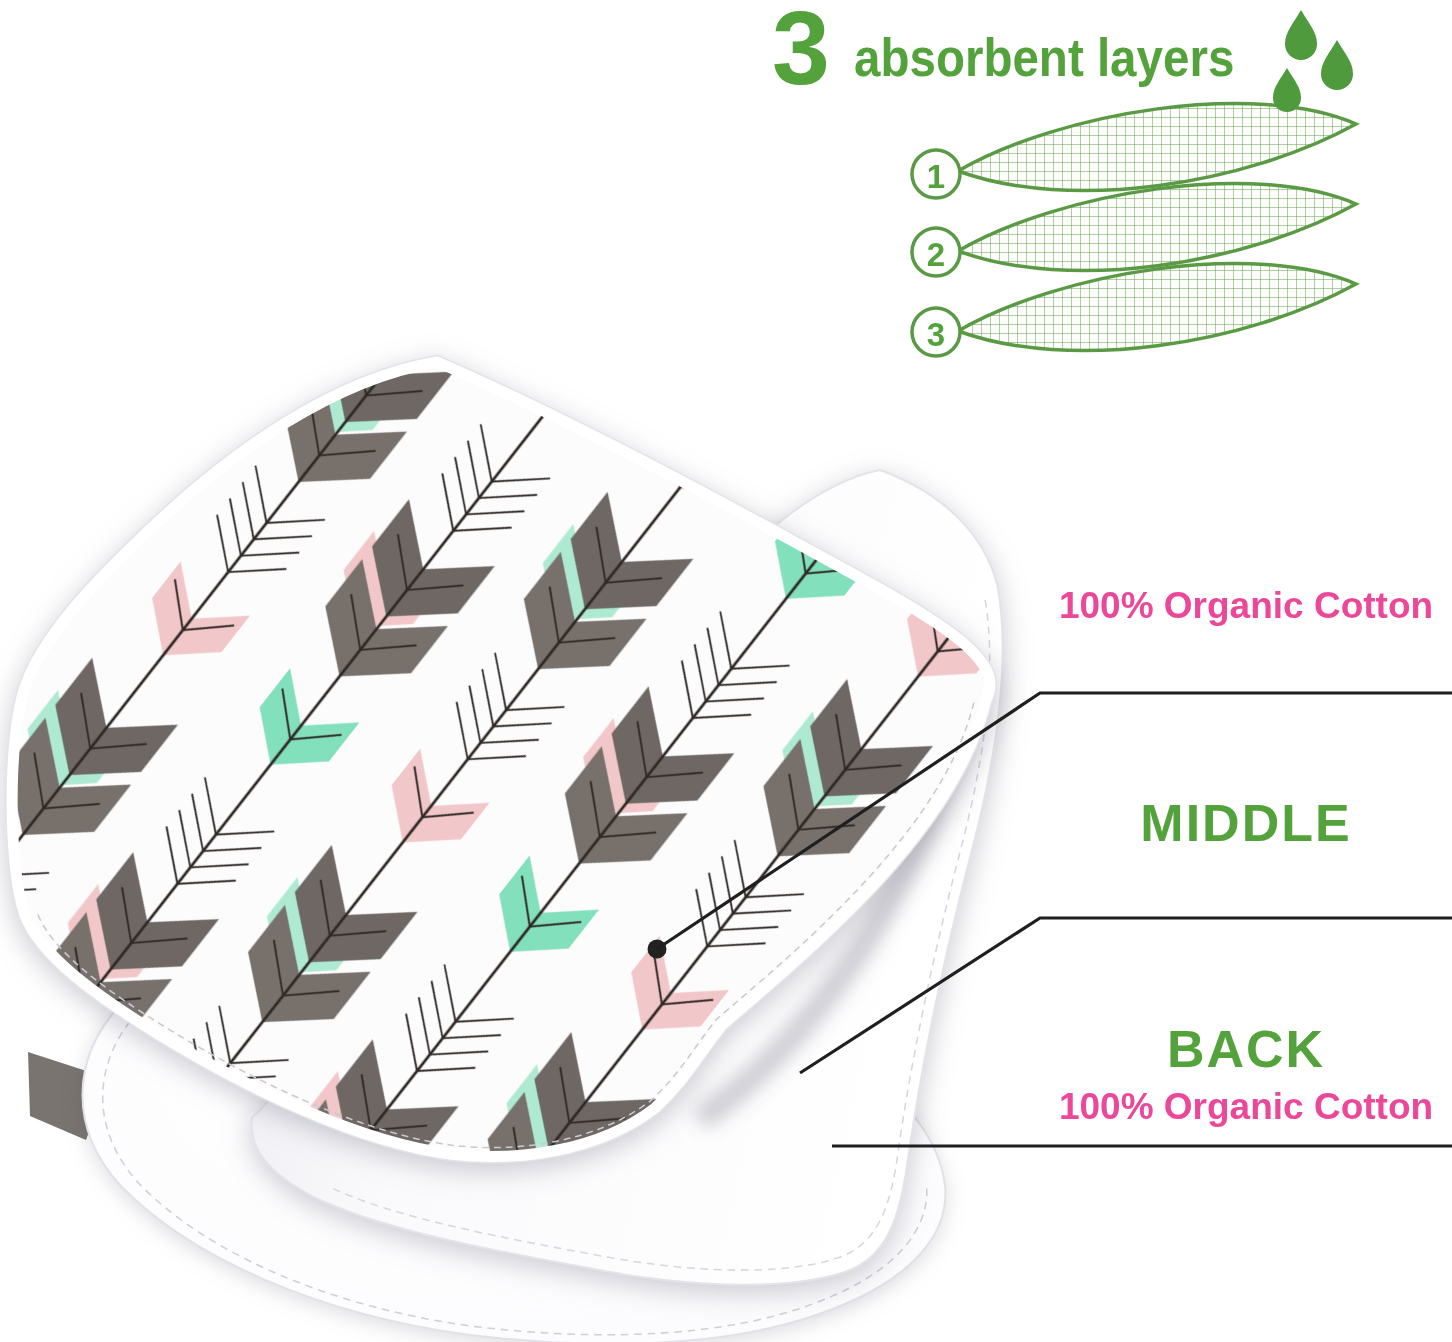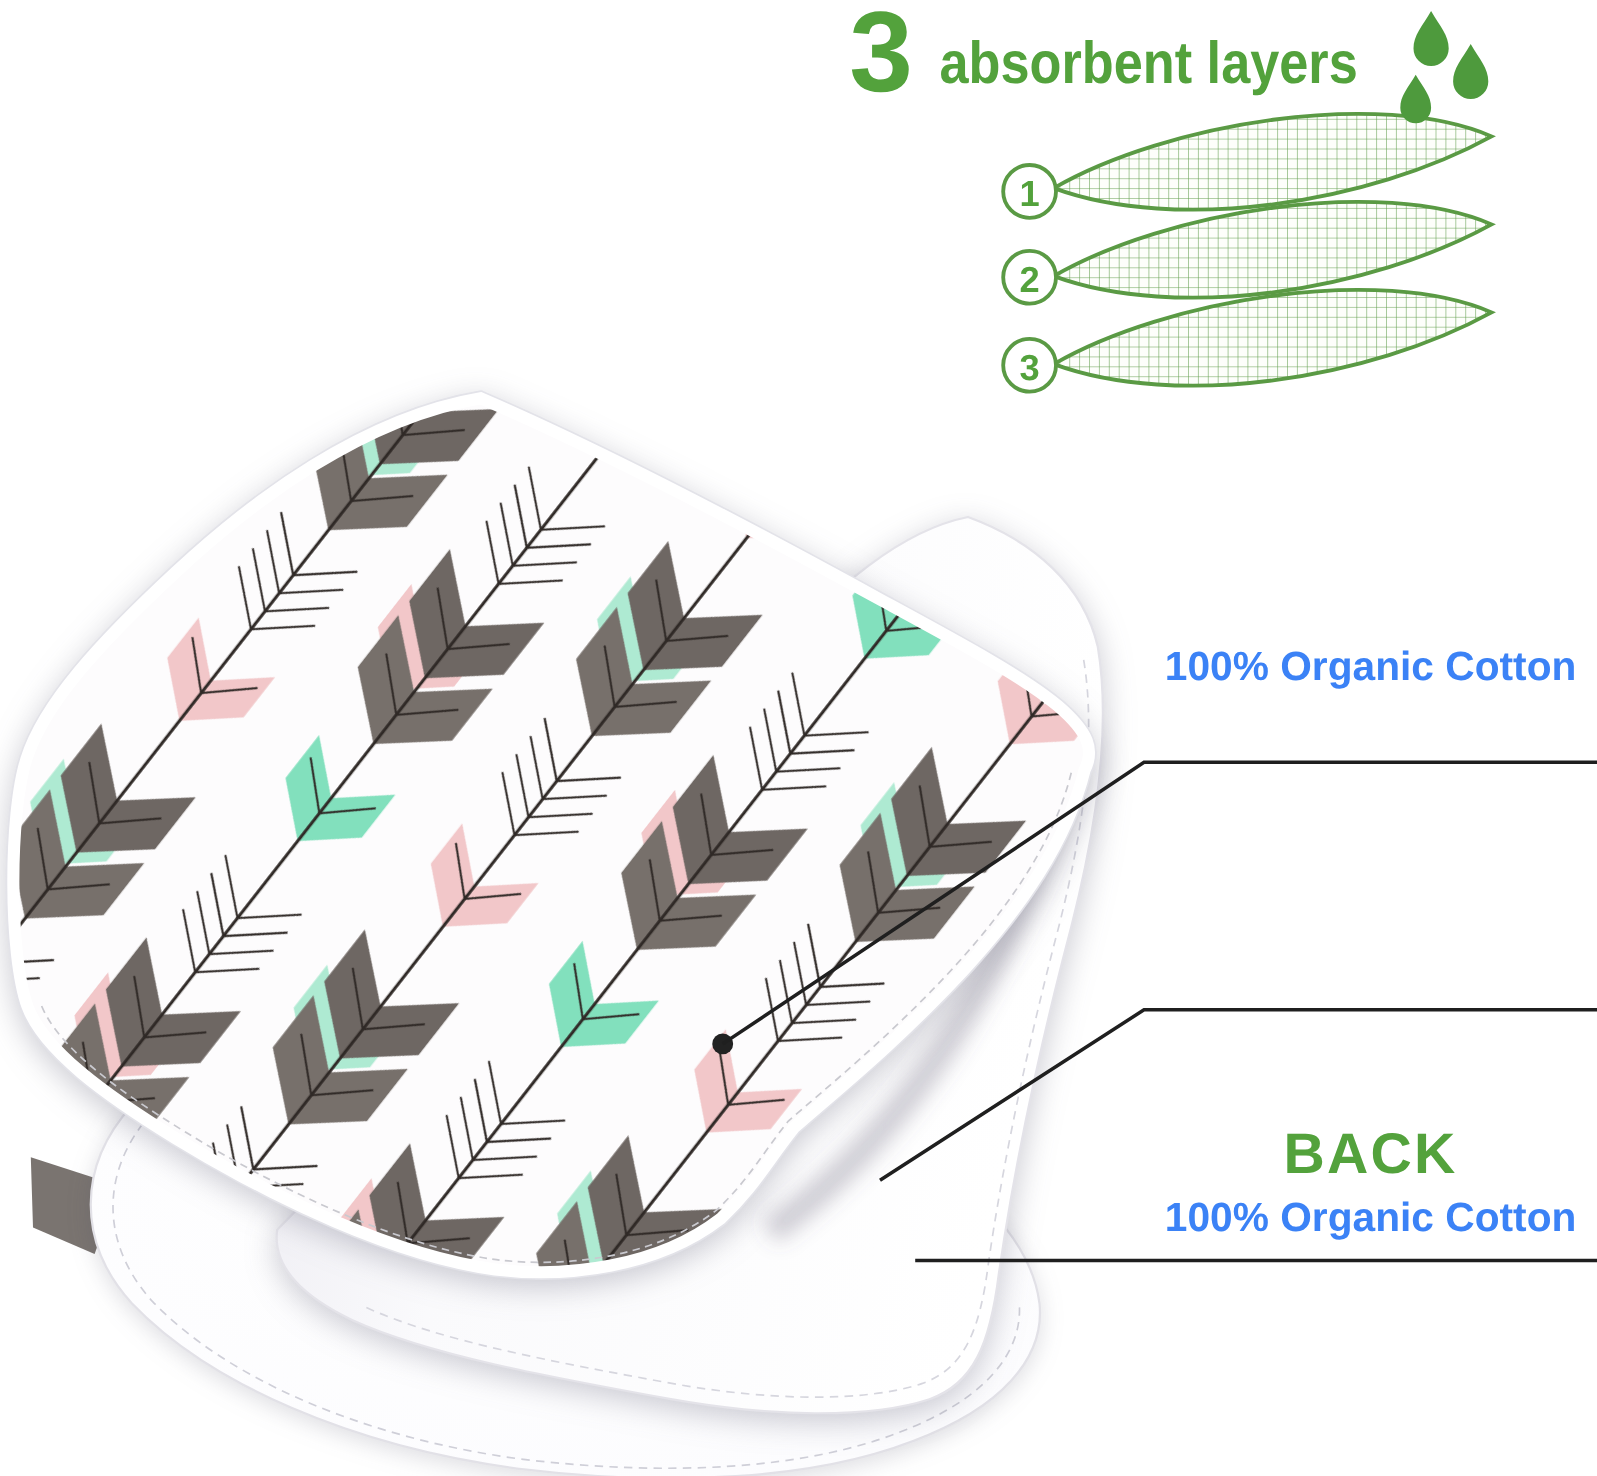--- a/index.html
+++ b/index.html
@@ -12,21 +12,21 @@
   .hdr-num{font-size:104px;font-weight:800;line-height:0.85;color:#53a23c;letter-spacing:0;}
   .hdr-title{font-size:54px;font-weight:800;color:#53a23c;margin-left:24px;margin-top:22px;
              transform:scaleX(.88);transform-origin:left center;white-space:nowrap;letter-spacing:0px;}
 
   
   .co{position:absolute;left:1040px;width:412px;text-align:center;z-index:2;}
   .co-front{top:574px;}
   .co-middle{top:797px;}
   .co-back{top:1023px;}
   .co-title{font-size:52px;font-weight:800;color:#53a23c;letter-spacing:2px;line-height:1.0;}
-  .co-sub{font-size:37px;font-weight:700;color:#3b82f6;margin-top:13px;white-space:nowrap;line-height:1.0;}
+  .co-sub{font-size:37px;font-weight:700;color:#ec4899;margin-top:13px;white-space:nowrap;line-height:1.0;}
 
   .shadow-soft{filter:drop-shadow(0 7px 14px rgba(70,70,95,0.28));}
   .shadow-lite{filter:drop-shadow(0 5px 10px rgba(70,70,95,0.18));}
 </style>
 </head>
 <body>
 
 <div class="stage">
 
   <svg class="scene" width="1452" height="1342" viewBox="0 0 1452 1342">
@@ -183,19 +183,20 @@
 
   <div class="hdr">
     <div class="hdr-num">3</div>
     <div class="hdr-title">absorbent layers</div>
   </div>
 
   <div class="co co-front">
     <div class="co-sub">100% Organic Cotton</div>
   </div>
   <div class="co co-middle">
+    <div class="co-title">MIDDLE</div>
   </div>
   <div class="co co-back">
     <div class="co-title">BACK</div>
     <div class="co-sub">100% Organic Cotton</div>
   </div>
 
 </div>
 
 </body></html>

